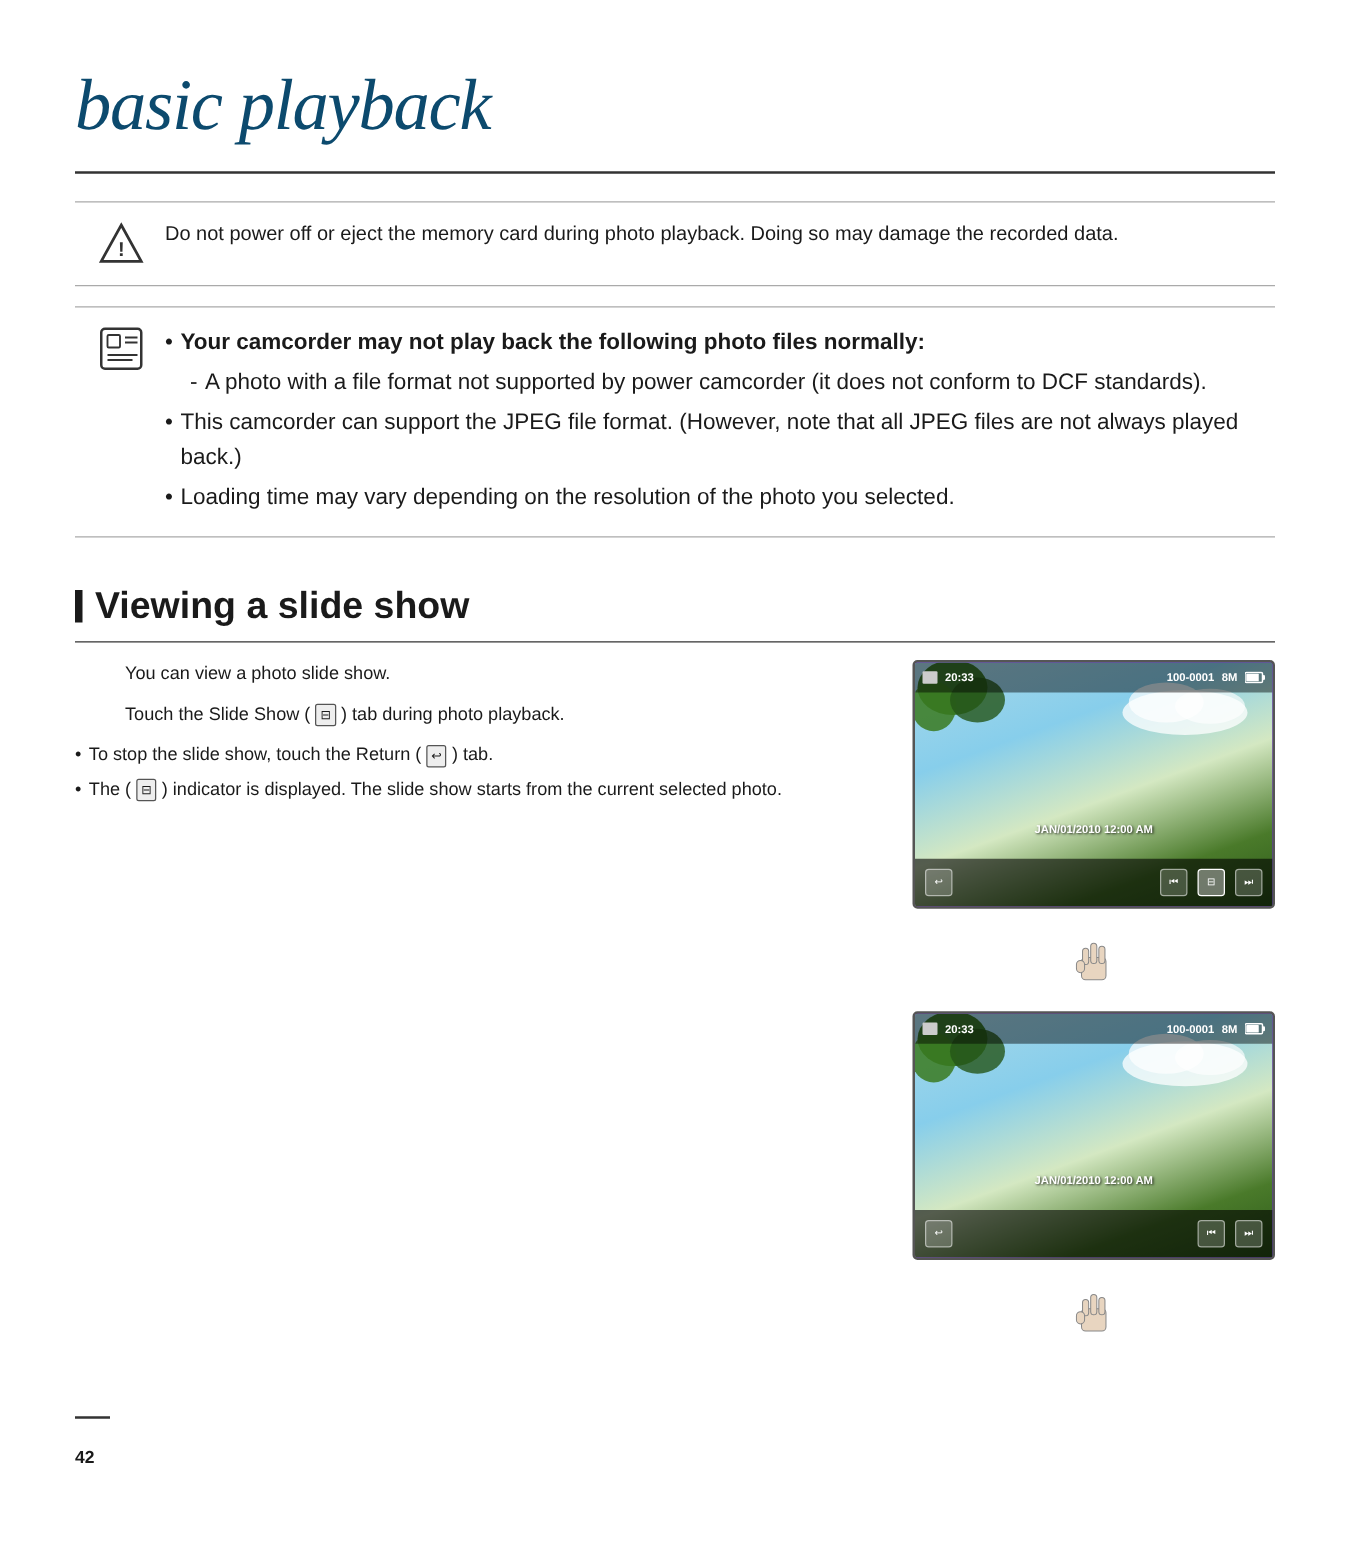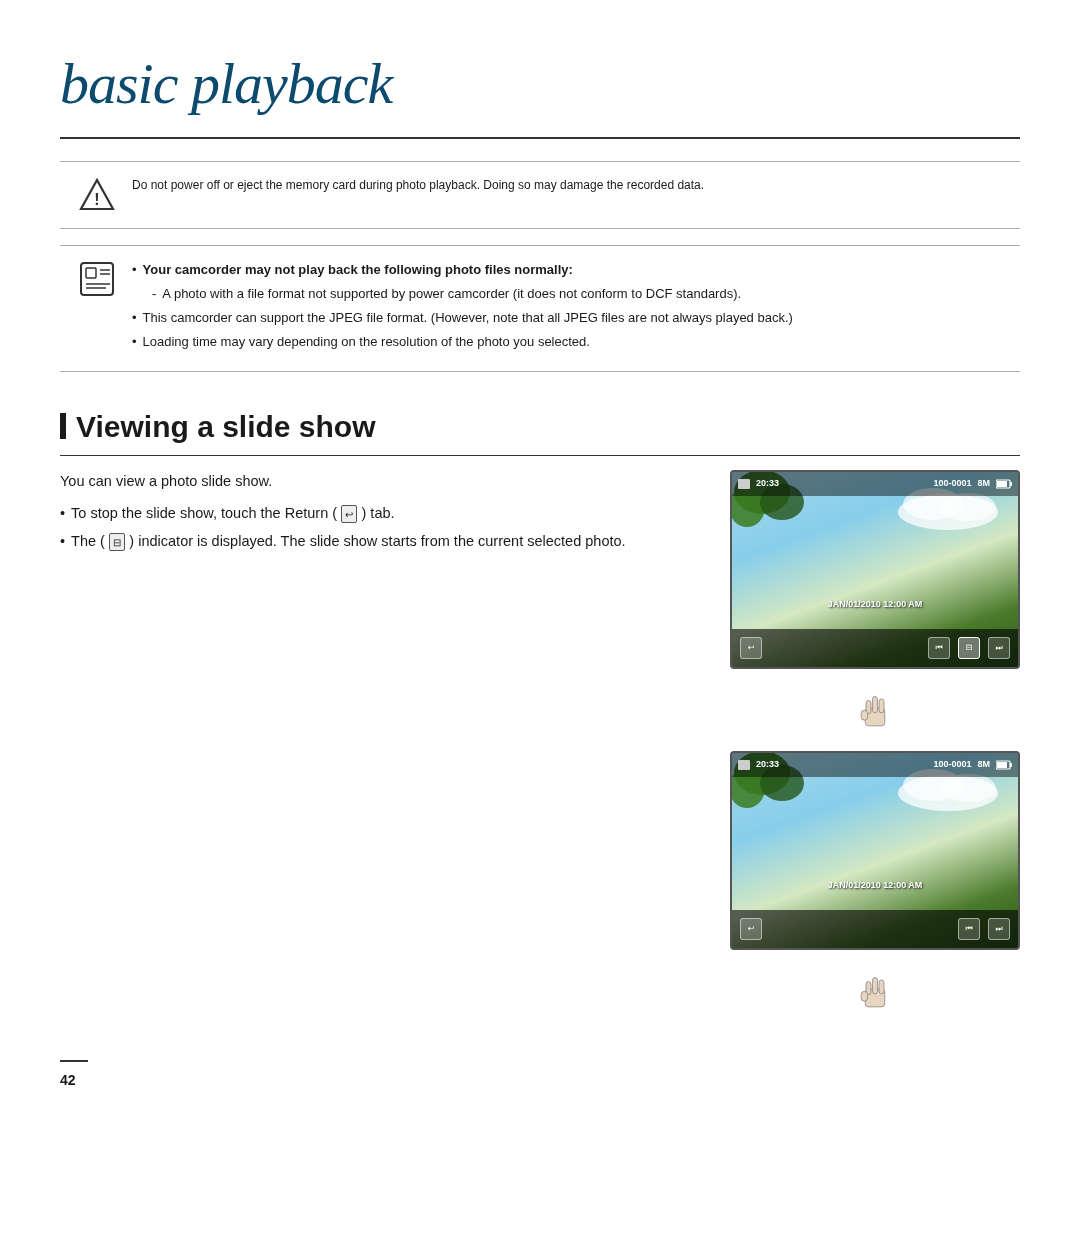--- a/index.html
+++ b/index.html
@@ -36,41 +36,41 @@
       align-items: flex-start;
       gap: 16px;
       margin-bottom: 16px;
     }
     .warning-icon {
       flex-shrink: 0;
       width: 38px;
       height: 38px;
     }
     .warning-text {
-      font-size: 12px;
+      font-size: 16px;
       line-height: 1.55;
     }
 
     
     .note-box {
       border-top: 1.5px solid #aaa;
       border-bottom: 1.5px solid #aaa;
       padding: 14px 18px;
       display: flex;
       align-items: flex-start;
       gap: 16px;
       margin-bottom: 32px;
     }
     .note-icon {
       flex-shrink: 0;
       width: 38px;
       height: 38px;
     }
     .note-content {
-      font-size: 13px;
+      font-size: 18px;
       line-height: 1.55;
     }
     .note-content ul {
       list-style: none;
       padding: 0;
     }
     .note-content ul li {
       display: flex;
       align-items: flex-start;
       gap: 6px;
@@ -118,20 +118,21 @@
       gap: 30px;
       align-items: flex-start;
     }
     .section-text {
       flex: 1;
     }
     .section-text p {
       margin-bottom: 10px;
       font-size: 14.5px;
       line-height: 1.55;
+      margin-left: 40px;
     }
     .section-text ul {
       list-style: none;
       padding-left: 0;
     }
     .section-text ul li {
       display: flex;
       align-items: flex-start;
       gap: 6px;
       margin-bottom: 5px;
@@ -255,25 +256,25 @@
       align-items: flex-start;
       padding-top: 5px;
     }
     .hand-svg {
       width: 44px;
       height: 44px;
     }
 
     
     .page-number {
-      margin-top: 44px;
+      margin-top: 59px;
       font-size: 14px;
       font-weight: bold;
       border-top: 2px solid #333;
-      padding-top: 8px;
+      padding-top: 20px;
       display: inline-block;
       padding-right: 12px;
     }
   </style>
 </head>
 <body>
 
 
 
 
@@ -324,20 +325,23 @@
 <div>
   <div class="section-heading">
     <span class="section-bar"></span>
     <span>Viewing a slide show</span>
   </div>
 
   <div class="section-body">
     <div class="section-text">
       <p>You can view a photo slide show.</p>
 
+      <p>
+        Touch the Slide Show ( <span class="inline-icon">⊟</span> ) tab during photo playback.
+      </p>
 
       <ul>
         <li>
           <span>To stop the slide show, touch the Return ( <span class="inline-icon">↩</span> ) tab.</span>
         </li>
         <li>
           <span>The ( <span class="inline-icon">⊟</span> ) indicator is displayed. The slide show starts from the current selected photo.</span>
         </li>
       </ul>
     </div>

